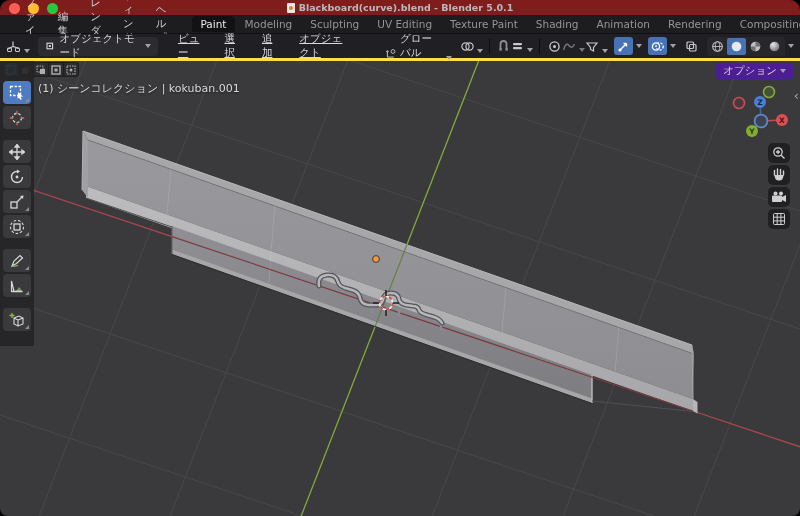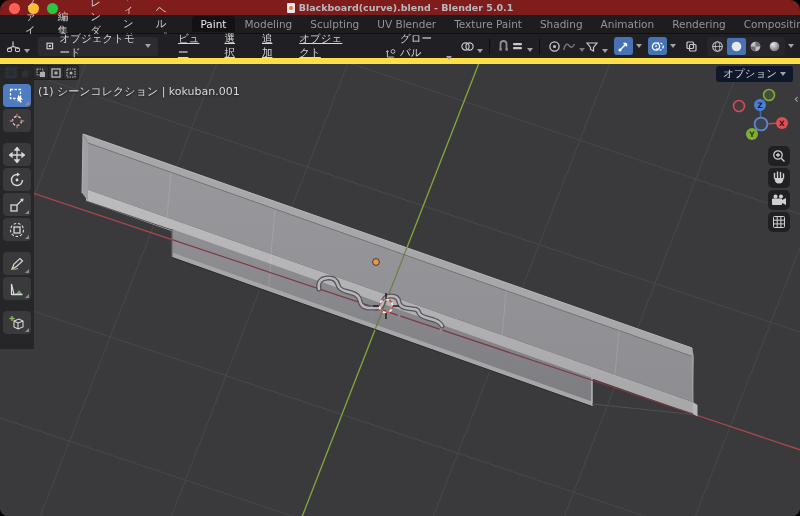--- a/index.html
+++ b/index.html
@@ -14,39 +14,39 @@
   .docicon{width:8px;height:10px;background:#e9e9ea;border-radius:1px;position:relative;}
   .docicon::after{content:"";position:absolute;left:2px;top:3px;width:4px;height:4px;border-radius:50%;background:#e87d2c;}
   
   .menurow{position:relative;height:18px;background:#1d1d1f;display:flex;align-items:center;padding:0 5px;border-bottom:1px solid #101012;}
   .blogo{width:13px;height:13px;margin:0 6px 0 3px;}
   .menu{color:#cfd0d3;font-size:10.5px;padding:0 11px;}
   .tabs{display:flex;align-items:center;margin-left:14px;height:18px;}
   .tab{color:#94949a;font-size:10.5px;padding:2px 9px;border-radius:4px 4px 0 0;white-space:nowrap;}
   .tab.active{background:#121214;color:#e8e8ec;}
   
-  .row2{position:relative;height:24px;background:#202024;display:flex;align-items:center;padding:0 6px;border-bottom:6px solid #fde047;font-size:10.5px;color:#d8d8db;}
+  .row2{position:relative;height:24px;background:#202024;display:flex;align-items:center;padding:0 6px;border-bottom:3px solid #fde047;font-size:10.5px;color:#d8d8db;}
   .chev{width:0;height:0;border-left:3px solid transparent;border-right:3px solid transparent;border-top:4px solid #a2a2a6;margin-left:3px;}
   .hgrp{display:flex;align-items:flex-end;}
   .modefield{display:flex;align-items:center;background:#2b2b30;border-radius:3px;height:19px;padding:0 7px;margin:0 10px 0 8px;gap:5px;}
   .hmenu{padding:0 10px;text-decoration:underline;}
   .vsep{width:1px;height:15px;background:#0e0e0f;margin:0 6px;}
   .tbtn{width:19px;height:18px;border-radius:3px;display:flex;align-items:center;justify-content:center;}
   .tbtn.on{background:#4772b3;}
   .shadegrp{display:flex;background:#27272b;border-radius:3px;padding:1px;margin-left:6px;}
   .shadegrp .tbtn{width:19px;height:17px;border-radius:2px;}
   .right{margin-left:auto;display:flex;align-items:center;}
   
   .viewport{position:relative;height:458px;background:#3a3a3c;overflow:hidden;}
   .vp-svg{position:absolute;left:0;top:0;}
   .selmodes{position:absolute;left:3px;top:1px;display:flex;gap:1px;background:#1f1f22;border-radius:3px;padding:1px;}
   .smb{width:14px;height:13px;border-radius:2px;background:#2c2c2f;display:flex;align-items:center;justify-content:center;}
   .smb.on{background:#4772b3;}
   .vplabels{position:absolute;left:38px;top:19px;color:#d9d9dc;font-size:11px;line-height:17px;text-shadow:0 1px 2px rgba(0,0,0,.5);}
-  .optbtn{position:absolute;right:7px;top:2px;display:flex;align-items:center;background:#0f172a;border-radius:3px;height:16px;padding:0 7px;color:#d4d4d8;font-size:10.5px;}
+  .optbtn{position:absolute;right:7px;top:2px;display:flex;align-items:center;background:#4c1d95;border-radius:3px;height:16px;padding:0 7px;color:#d4d4d8;font-size:10.5px;}
   .npanel-chev{position:absolute;right:1px;top:30px;color:#a8a8ac;font-size:13px;line-height:10px;}
   
   .toolstrip{position:absolute;left:0;top:0;width:34px;height:285px;background:rgba(37,37,39,.92);}
   .tools{position:absolute;left:3px;top:20px;display:flex;flex-direction:column;gap:2px;}
   .toolgap{height:7px;}
   .tool{width:28px;height:23px;border-radius:4px;background:#3a3a3d;display:flex;align-items:center;justify-content:center;position:relative;}
   .tool.active{background:#4f7cc0;}
   .tool.opt::after{content:"";position:absolute;right:2px;bottom:2px;width:0;height:0;border-left:4px solid transparent;border-bottom:4px solid #8d8d91;}
   .icon{display:block;}
 </style>
@@ -75,21 +75,21 @@
     </svg>
     <span class="menu">ファイル</span>
     <span class="menu">編集</span>
     <span class="menu">レンダー</span>
     <span class="menu">ウィンドウ</span>
     <span class="menu">ヘルプ</span>
     <div class="tabs">
       <span class="tab active">Paint</span>
       <span class="tab">Modeling</span>
       <span class="tab">Sculpting</span>
-      <span class="tab">UV Blender</span>
+      <span class="tab">UV Editing</span>
       <span class="tab">Texture Paint</span>
       <span class="tab">Shading</span>
       <span class="tab">Animation</span>
       <span class="tab">Rendering</span>
       <span class="tab">Compositing</span>
 
     </div>
 
   </div>
 

